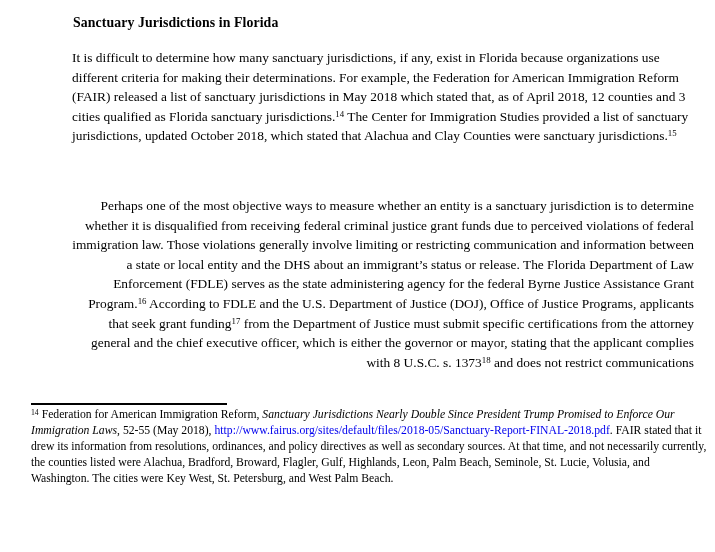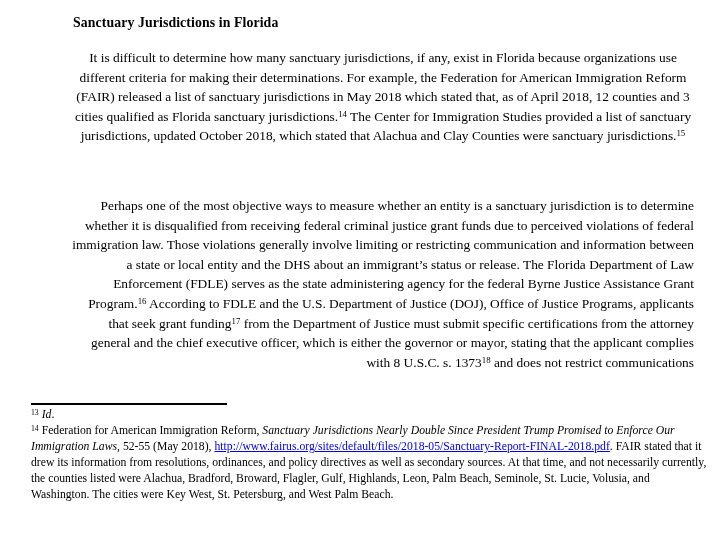--- a/index.html
+++ b/index.html
@@ -25,21 +25,21 @@
     white-space: nowrap;
   }
   .body-para {
     position: absolute;
     left: 72px;
     width: 622px;
     font-size: 13.4px;
     line-height: 19.6px;
     text-align: left;
   }
-  .para-1 { top: 48px; text-align: center; }
+  .para-1 { top: 48px; }
   .para-2 { top: 196px; text-align: right; }
   sup.fn-ref {
     font-size: 66%;
     line-height: 0;
     position: relative;
     top: -0.45em;
     vertical-align: baseline;
   }
   .footnote-sep {
     position: absolute;
@@ -51,38 +51,36 @@
     position: absolute;
     left: 31px; top: 407px;
     width: 676px;
     font-size: 11.7px;
     line-height: 16.1px;
   }
   .footnote { display: block; }
   .italic { font-style: italic; }
   a.doc-link {
     color: var(--link-color);
-    text-decoration: underline;
     cursor: pointer;
   }
 </style>
 </head>
 <body>
 
 <div class="page">
 
   <div class="doc-title">Sanctuary Jurisdictions in Florida</div>
 
   <p class="body-para para-1"><span>It is difficult to determine how many sanctuary jurisdictions, if any, exist in Florida because organizations use different criteria for making their determinations. For example, the Federation for American Immigration Reform (FAIR) released a list of sanctuary jurisdictions in May 2018 which stated that, as of April 2018, 12 counties and 3 cities qualified as Florida sanctuary jurisdictions.</span><sup class="fn-ref">14</sup><span> The Center for Immigration Studies provided a list of sanctuary jurisdictions, updated October 2018, which stated that Alachua and Clay Counties were sanctuary jurisdictions.</span><sup class="fn-ref">15</sup></p>
 
   <p class="body-para para-2"><span>Perhaps one of the most objective ways to measure whether an entity is a sanctuary jurisdiction is to determine whether it is disqualified from receiving federal criminal justice grant funds due to perceived violations of federal immigration law. Those violations generally involve limiting or restricting communication and information between a state or local entity and the DHS about an immigrant’s status or release. The Florida Department of Law Enforcement (FDLE) serves as the state administering agency for the federal Byrne Justice Assistance Grant Program.</span><sup class="fn-ref">16</sup><span> According to FDLE and the U.S. Department of Justice (DOJ), Office of Justice Programs, applicants that seek grant funding</span><sup class="fn-ref">17</sup><span> from the Department of Justice must submit specific certifications from the attorney general and the chief executive officer, which is either the governor or mayor, stating that the applicant complies with 8 U.S.C. s. 1373</span><sup class="fn-ref">18</sup><span> and does not restrict communications</span></p>
 
   <div class="footnote-sep"></div>
 
   <div class="footnotes">
 
-    <span class="footnote"><sup class="fn-ref">13</sup><span> </span><span class="italic">Id</span><span>.</span></span>
 
     <span class="footnote"><sup class="fn-ref">14</sup><span> Federation for American Immigration Reform, </span><span class="italic">Sanctuary Jurisdictions Nearly Double Since President Trump Promised to Enforce Our Immigration Laws</span><span>, 52-55 (May 2018), </span><a class="doc-link">http://www.fairus.org/sites/default/files/2018-05/Sanctuary-Report-FINAL-2018.pdf</a><span>. FAIR stated that it drew its information from resolutions, ordinances, and policy directives as well as secondary sources. At that time, and not necessarily currently, the counties listed were Alachua, Bradford, Broward, Flagler, Gulf, Highlands, Leon, Palm Beach, Seminole, St. Lucie, Volusia, and Washington. The cities were Key West, St. Petersburg, and West Palm Beach.</span></span>
 
 
   </div>
 </div>
 
 </body></html>

